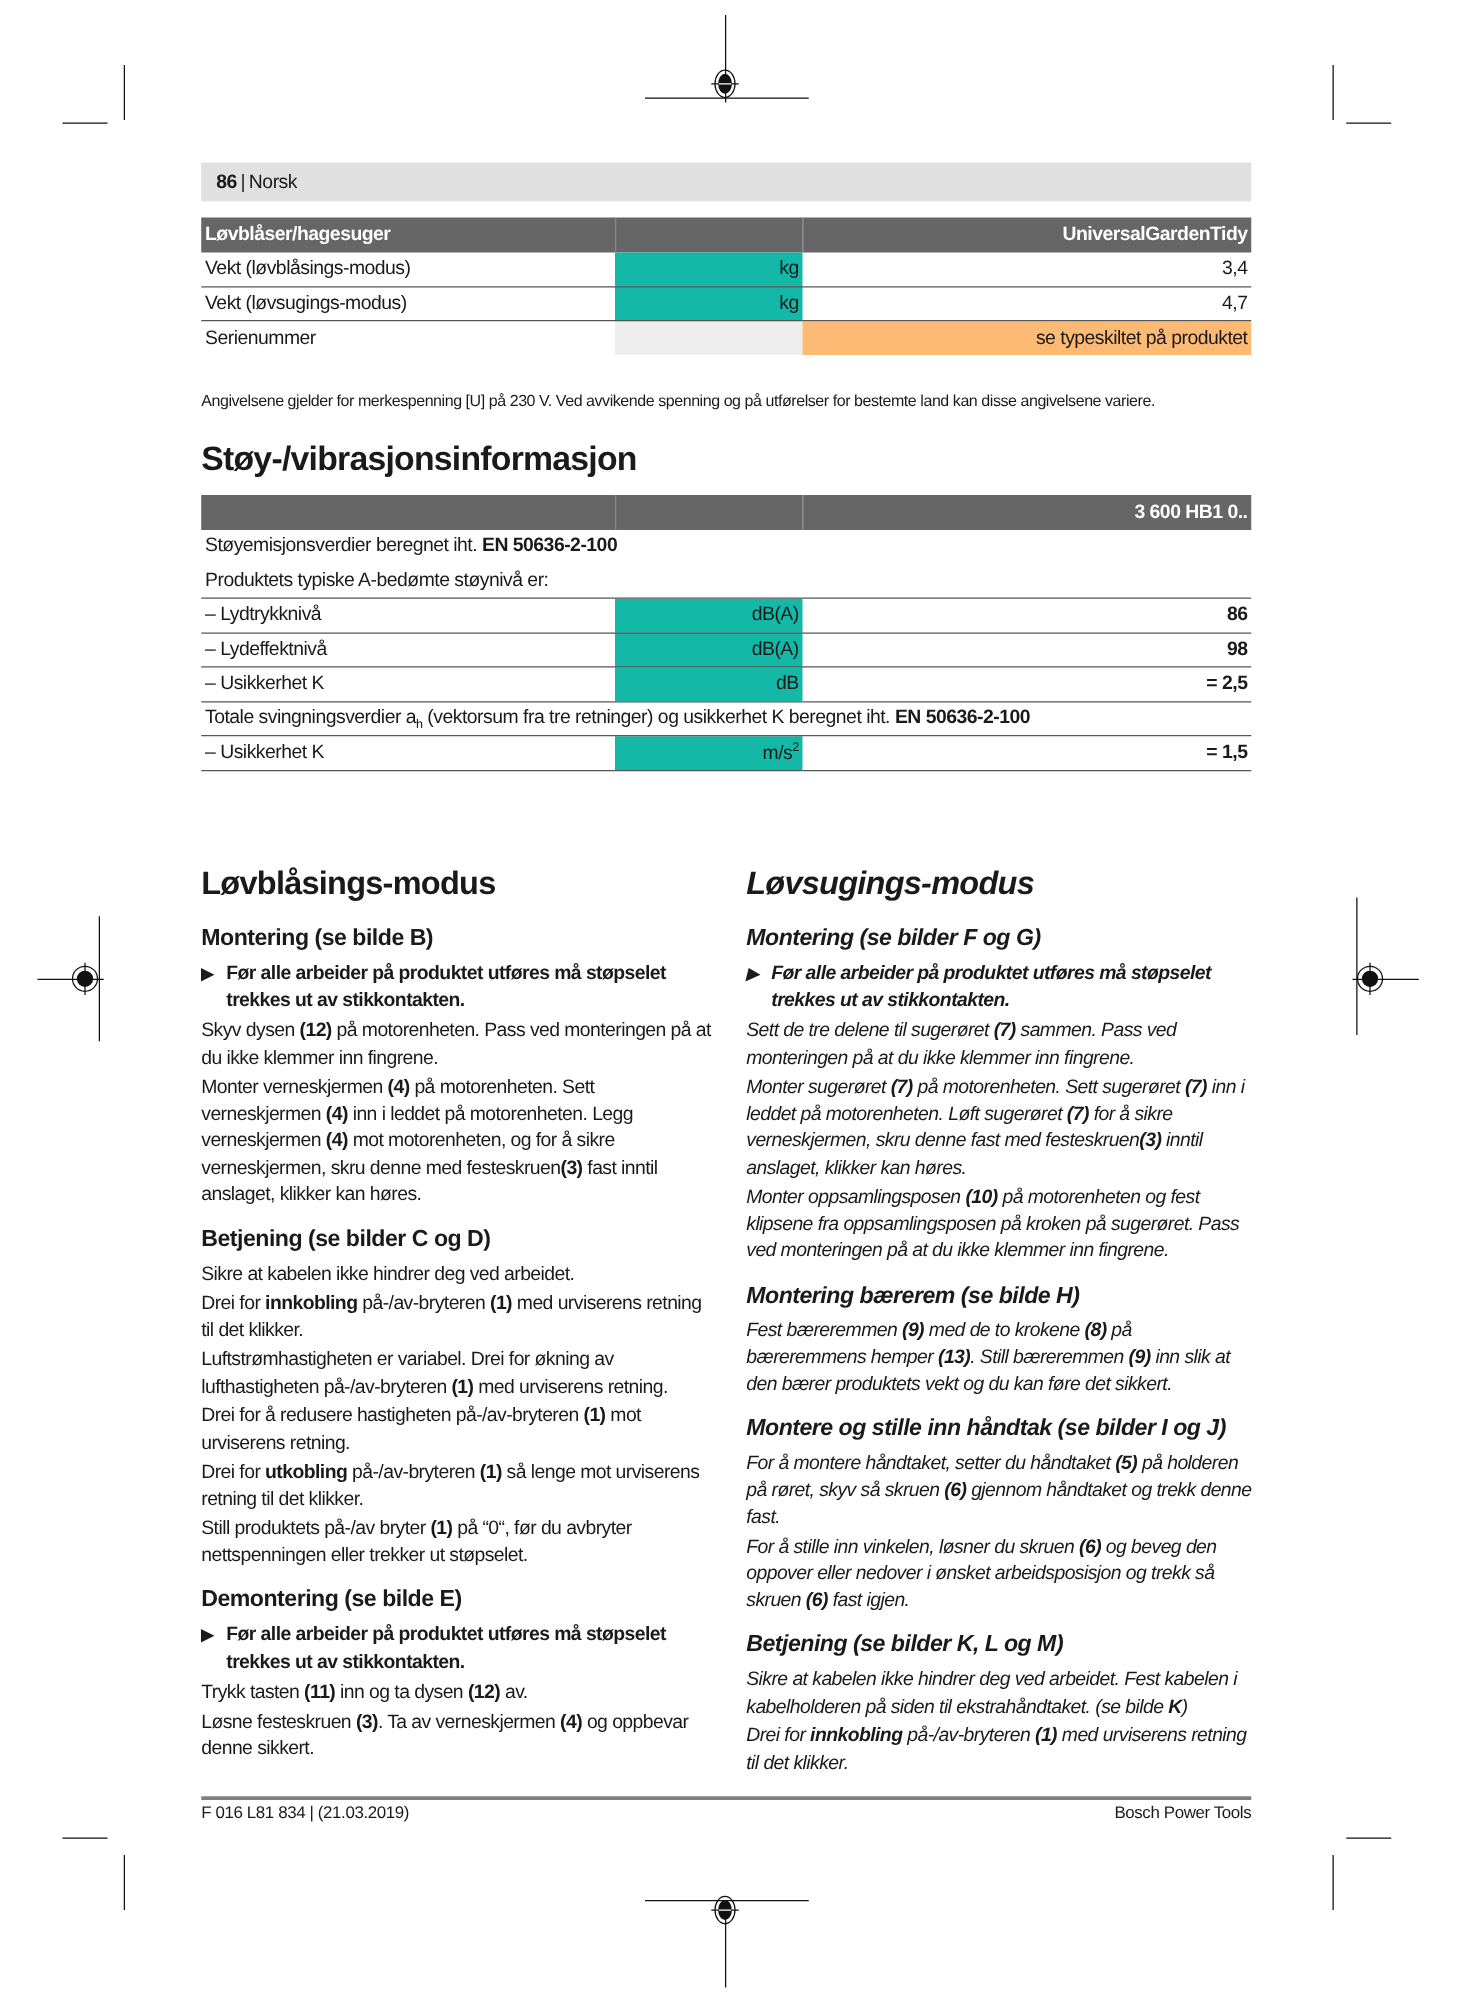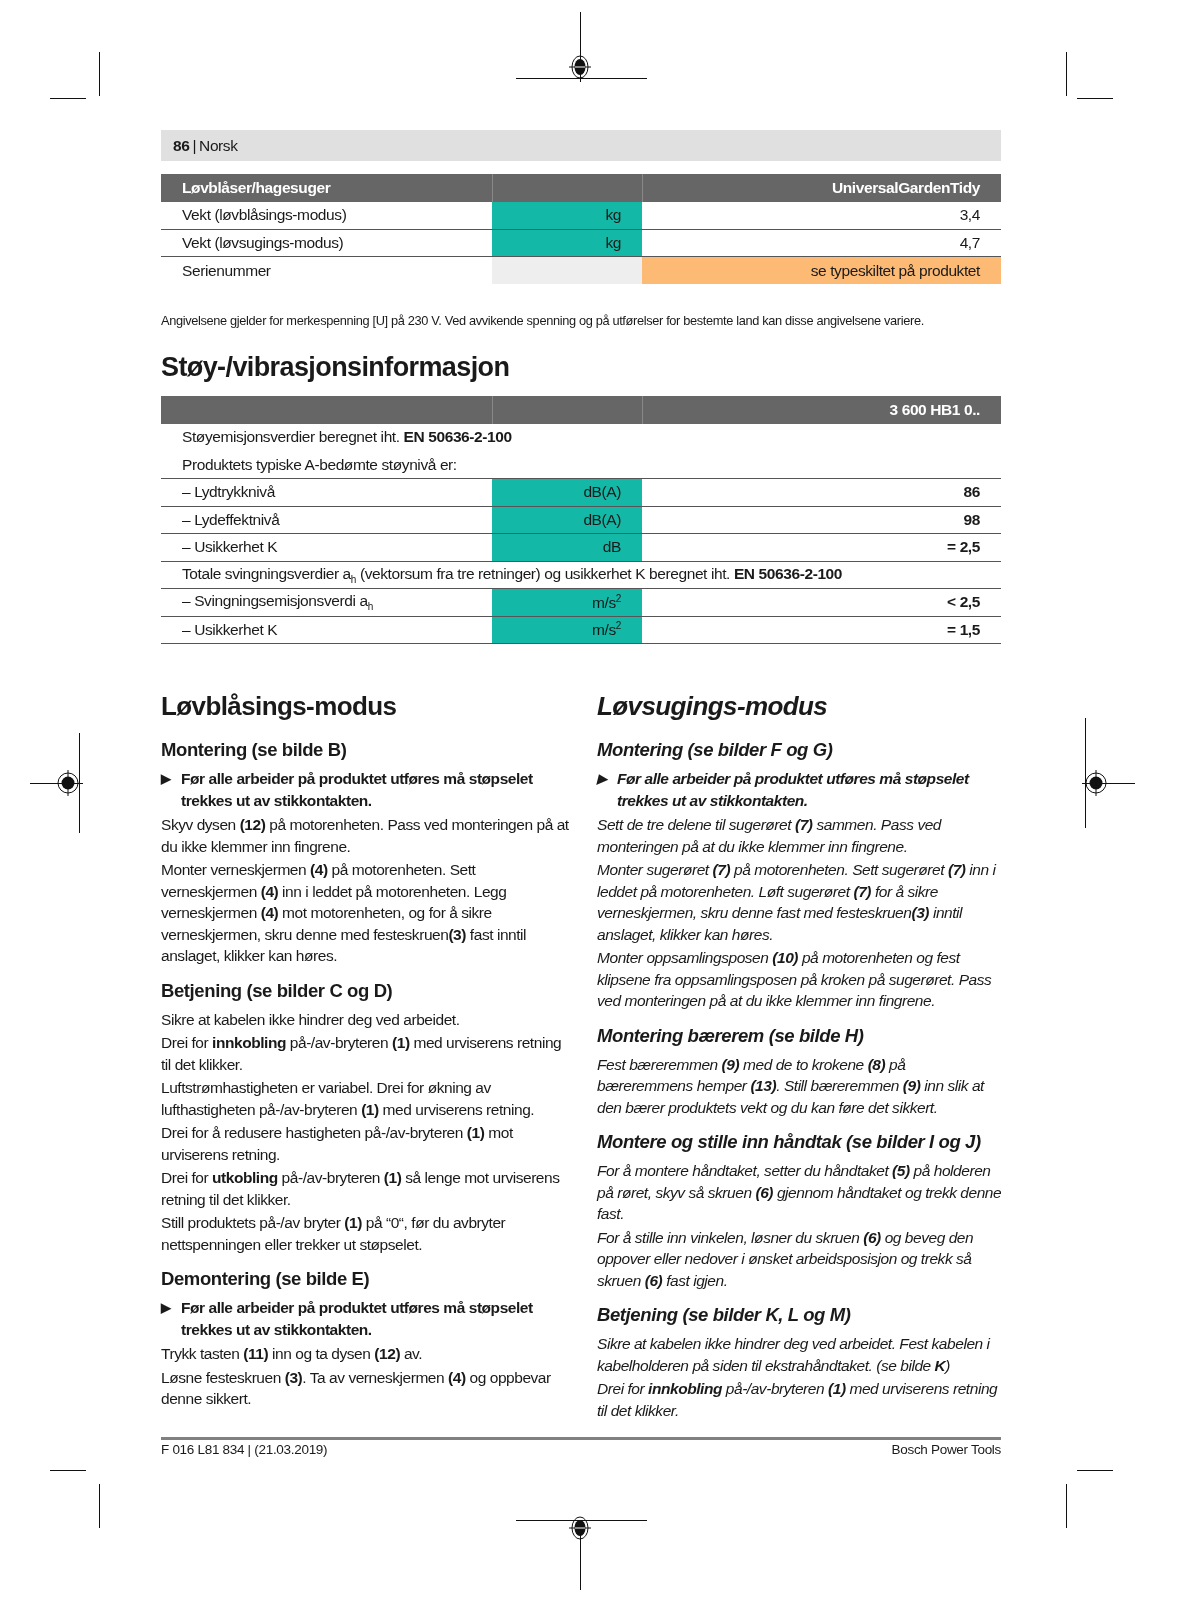--- a/index.html
+++ b/index.html
@@ -12,21 +12,21 @@
   .mark-line { position: absolute; background: #111; }
   .reg { position: absolute; width: 26px; height: 26px; }
 
   
   .page-header { position: absolute; left: 161px; top: 130px; width: 840px; height: 31px; background: #e0e0e0; display: flex; align-items: center; padding-left: 12px; font-size: 15.5px; }
   .page-header b { font-weight: bold; }
   .page-header .sep { margin: 0 3px; font-weight: normal; }
 
   
   table.spec { position: absolute; left: 161px; width: 840px; border-collapse: collapse; font-size: 15.5px; }
-  table.spec td { height: 27.5px; padding: 0 21px; vertical-align: middle; white-space: nowrap; }
+  table.spec td { height: 27.5px; padding: 0 3px; vertical-align: middle; white-space: nowrap; }
   table.spec tr.head td { background: #666666; color: #ffffff; font-weight: bold; border-right: 1px solid #888; }
   table.spec tr.head td:last-child { border-right: none; }
   table.spec td.c1 { width: 331px; }
   table.spec td.c2 { width: 150px; background: #14b8a6; text-align: right; }
   table.spec td.c3 { text-align: right; }
   table.spec tr.head td.c2 { background: #666666; }
   table.spec tr.row td { border-bottom: 1.5px solid #555; }
   table.spec tr.span td { border-bottom: none; }
   table.spec tr.span.ruled td { border-bottom: 1.5px solid #555; }
   .bold { font-weight: bold; }
@@ -160,25 +160,20 @@
   </tr>
   <tr class="row">
     <td class="c1">–  Usikkerhet K</td>
     <td class="c2">dB</td>
     <td class="c3 bold">= 2,5</td>
   </tr>
   <tr class="span ruled">
     <td colspan="3"><span>Totale svingningsverdier a</span><sub>h</sub><span> (vektorsum fra tre retninger) og usikkerhet K beregnet iht. </span><b>EN 50636-2-100</b></td>
   </tr>
   <tr class="row">
-    <td class="c1"><span>–  Svingningsemisjonsverdi a</span><sub>h</sub></td>
-    <td class="c2"><span>m/s</span><sup>2</sup></td>
-    <td class="c3 bold">&lt; 2,5</td>
-  </tr>
-  <tr class="row">
     <td class="c1"><span>–  Usikkerhet K</span></td>
     <td class="c2"><span>m/s</span><sup>2</sup></td>
     <td class="c3 bold">= 1,5</td>
   </tr>
 </tbody>
   </table>
 
 <div class="col left narrow">
   <h2>Løvblåsings-modus</h2>
 

